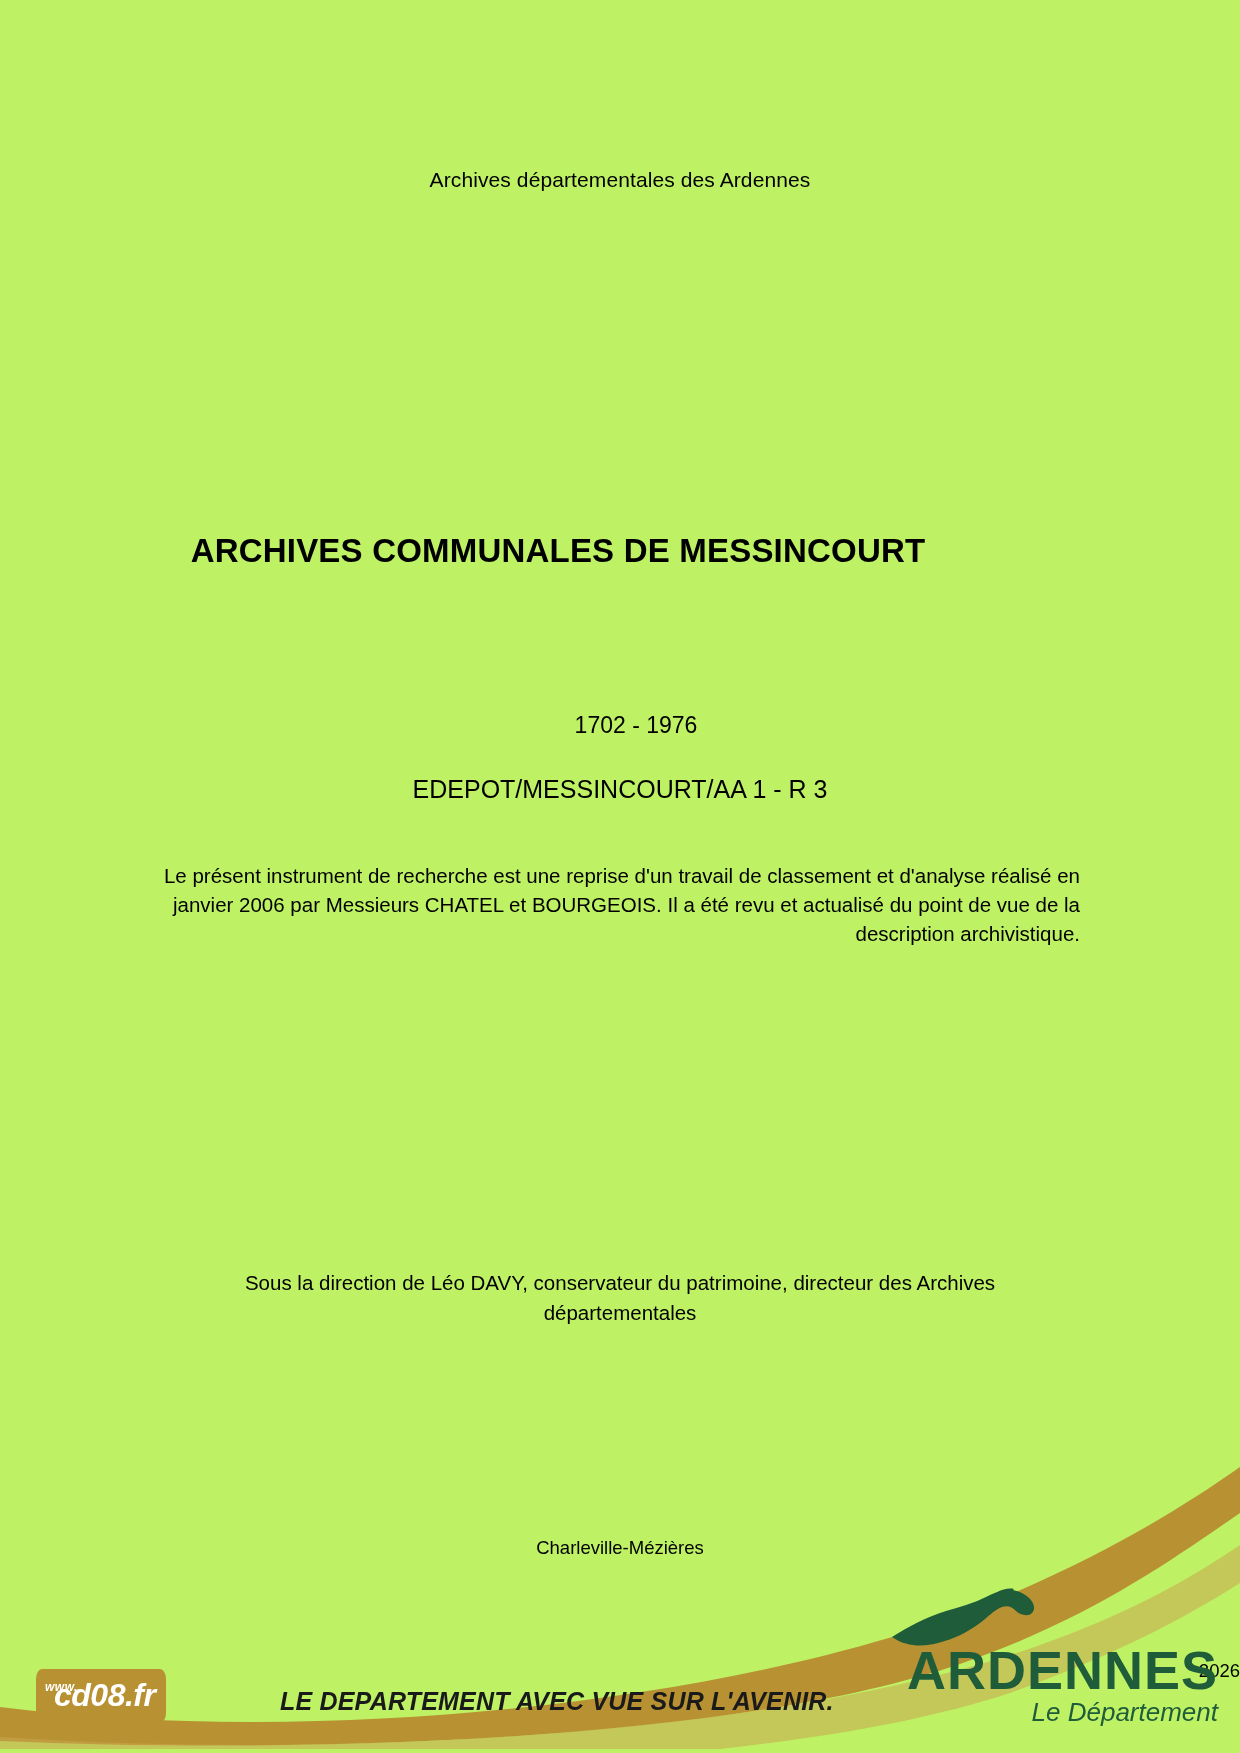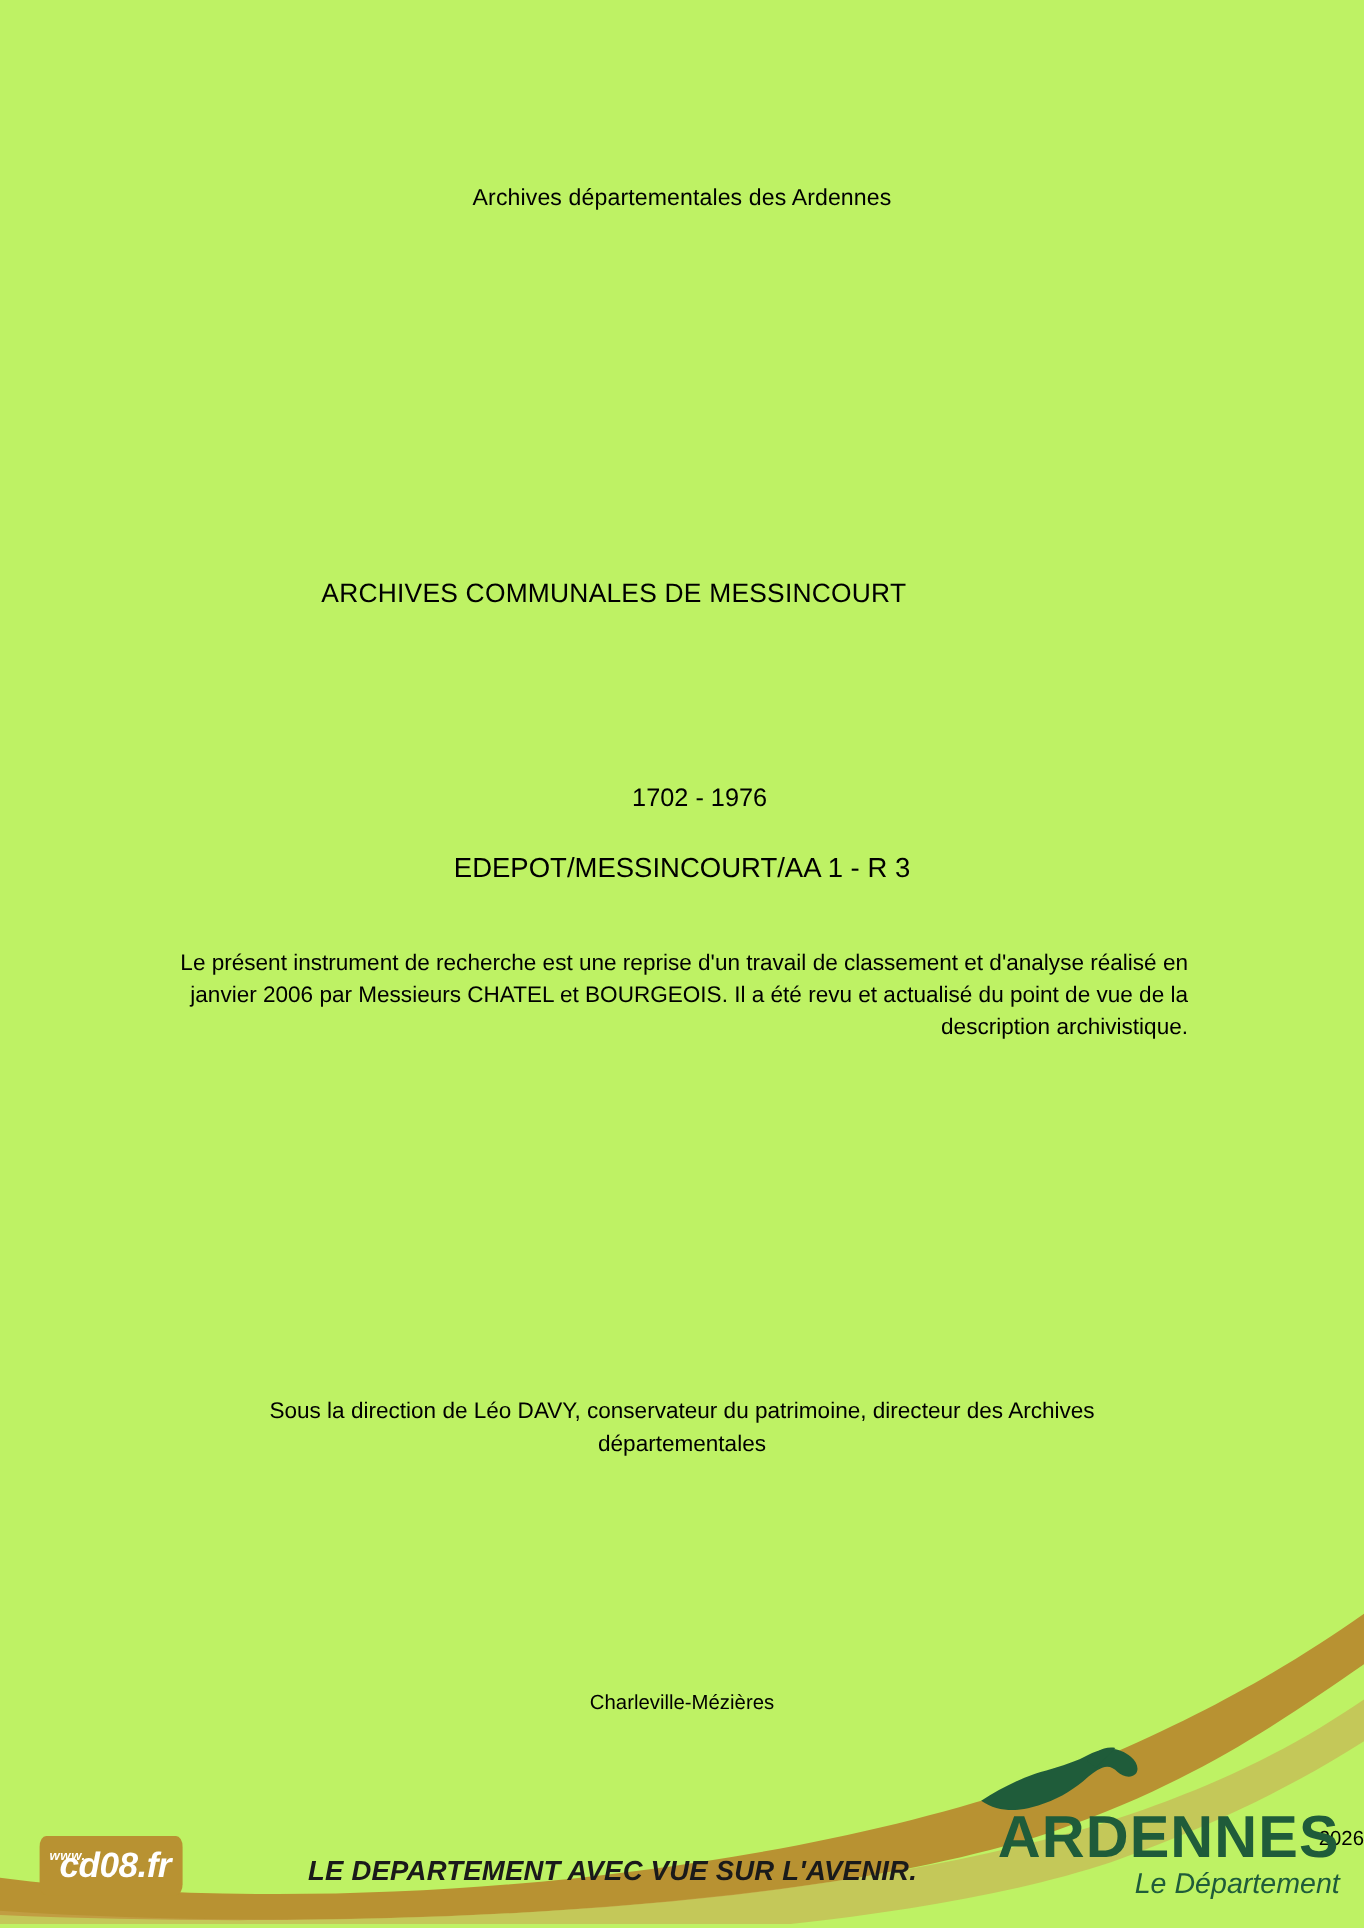--- a/index.html
+++ b/index.html
@@ -29,23 +29,23 @@
     font-size: 21px;
     letter-spacing: 0.1px;
   }
 
   .doc-title {
     position: absolute;
     top: 510px;
     left: 0;
     width: 1116px;
     text-align: center;
-    font-size: 24px;
+    font-size: 33px;
     letter-spacing: 0.2px;
-    font-weight: 400;
+    font-weight: 700;
   }
 
   .date-range {
     position: absolute;
     top: 712px;
     left: 0;
     width: 1240px;
     text-align: center;
     font-size: 23px;
     margin-left: 16px;

